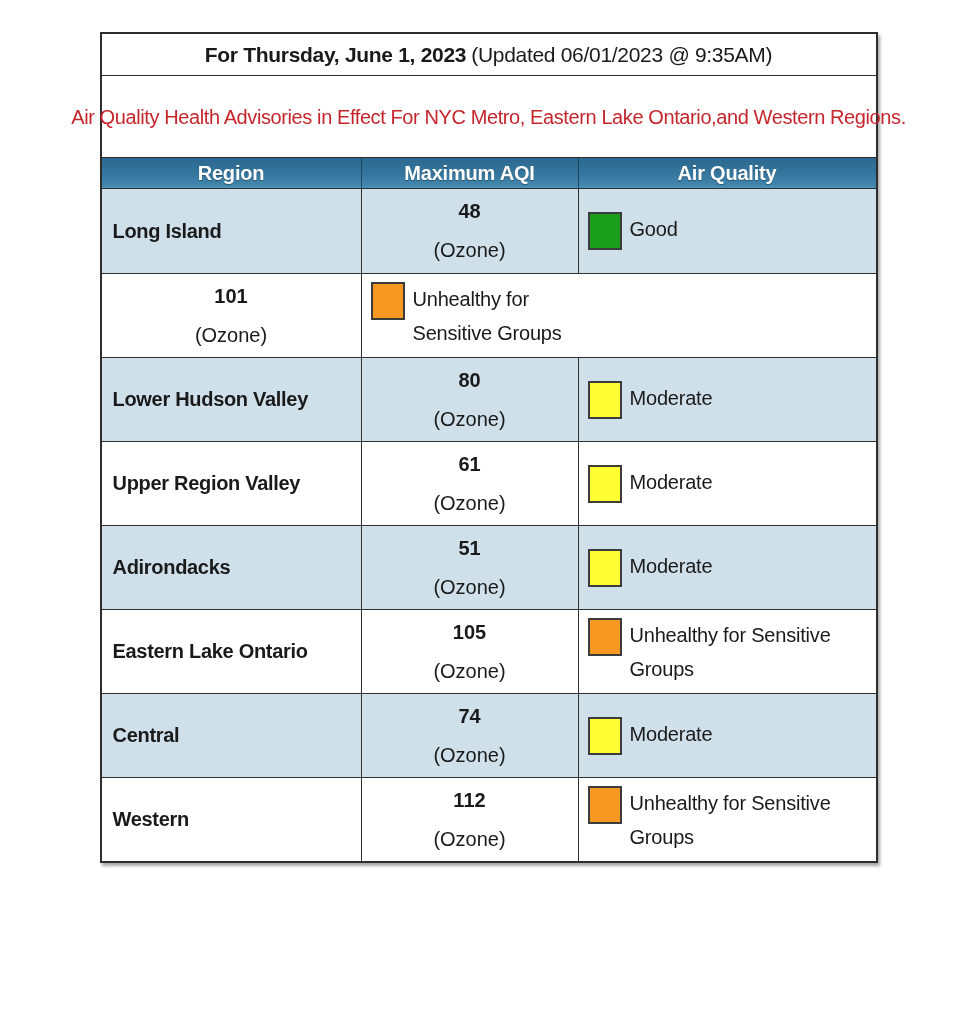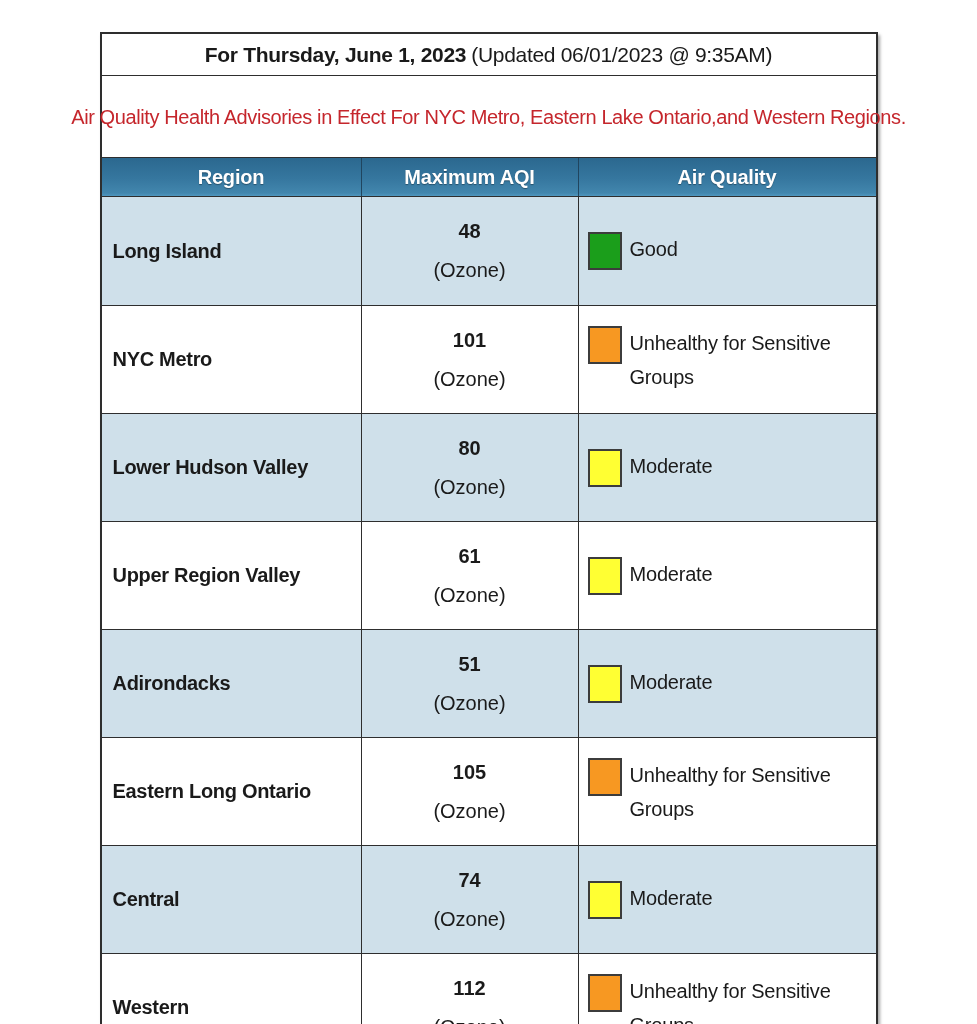--- a/index.html
+++ b/index.html
@@ -42,38 +42,38 @@
     letter-spacing: -0.4px;
     text-align: center;
   }
   .advisory div { white-space: nowrap; }
   
   .grid-row {
     display: grid;
     grid-template-columns: 259px 217px 1fr;
   }
   .thead {
-    height: 40px;
+    height: 32px;
     background: linear-gradient(180deg, #2b688f 0%, #36779f 55%, #4286ad 92%, #4f97bf 100%);
     border-top: 1px solid #2e2e2e;
     border-bottom: 1px solid #2e2e2e;
   }
   .thead .hcell {
     display: flex;
     align-items: center;
     justify-content: center;
     color: #ffffff;
     font-weight: bold;
     font-size: 20px;
     letter-spacing: -0.2px;
     text-shadow: 0 1px 1px rgba(0,0,0,0.35);
   }
   .thead .hcell + .hcell { border-left: 1px solid #20455f; }
   .row {
-    height: 108px;
+    height: 84px;
     background: #ffffff;
   }
   .row + .row { border-top: 1px solid #2e2e2e; }
   .row:nth-of-type(even) { background: #cfe0ea; }
   .cell + .cell { border-left: 1px solid #2e2e2e; }
   .cell.region {
     display: flex;
     align-items: center;
     padding-left: 11px;
     font-weight: bold;
@@ -142,21 +142,20 @@
     </div>
     <div class="cell quality">
       <div class="quality-inner">
         <span class="swatch" style="background-color: rgb(27, 158, 27);"></span>
         <span class="quality-label">Good</span>
       </div>
     </div>
   </div>
 
   <div class="grid-row row">
-    <div class="cell region">NYC Metro</div>
     <div class="cell aqi">
       <div class="aqi-value">101</div>
       <div>(Ozone)</div>
     </div>
     <div class="cell quality">
       <div class="quality-inner">
         <span class="swatch" style="background-color: rgb(247, 152, 34);"></span>
         <span class="quality-label">Unhealthy for Sensitive Groups</span>
       </div>
     </div>
@@ -198,21 +197,21 @@
     </div>
     <div class="cell quality">
       <div class="quality-inner">
         <span class="swatch" style="background-color: rgb(255, 255, 51);"></span>
         <span class="quality-label">Moderate</span>
       </div>
     </div>
   </div>
 
   <div class="grid-row row">
-    <div class="cell region">Eastern Long Ontario</div>
+    <div class="cell region">Eastern Lake Ontario</div>
     <div class="cell aqi">
       <div class="aqi-value">105</div>
       <div>(Ozone)</div>
     </div>
     <div class="cell quality">
       <div class="quality-inner">
         <span class="swatch" style="background-color: rgb(247, 152, 34);"></span>
         <span class="quality-label">Unhealthy for Sensitive Groups</span>
       </div>
     </div>

